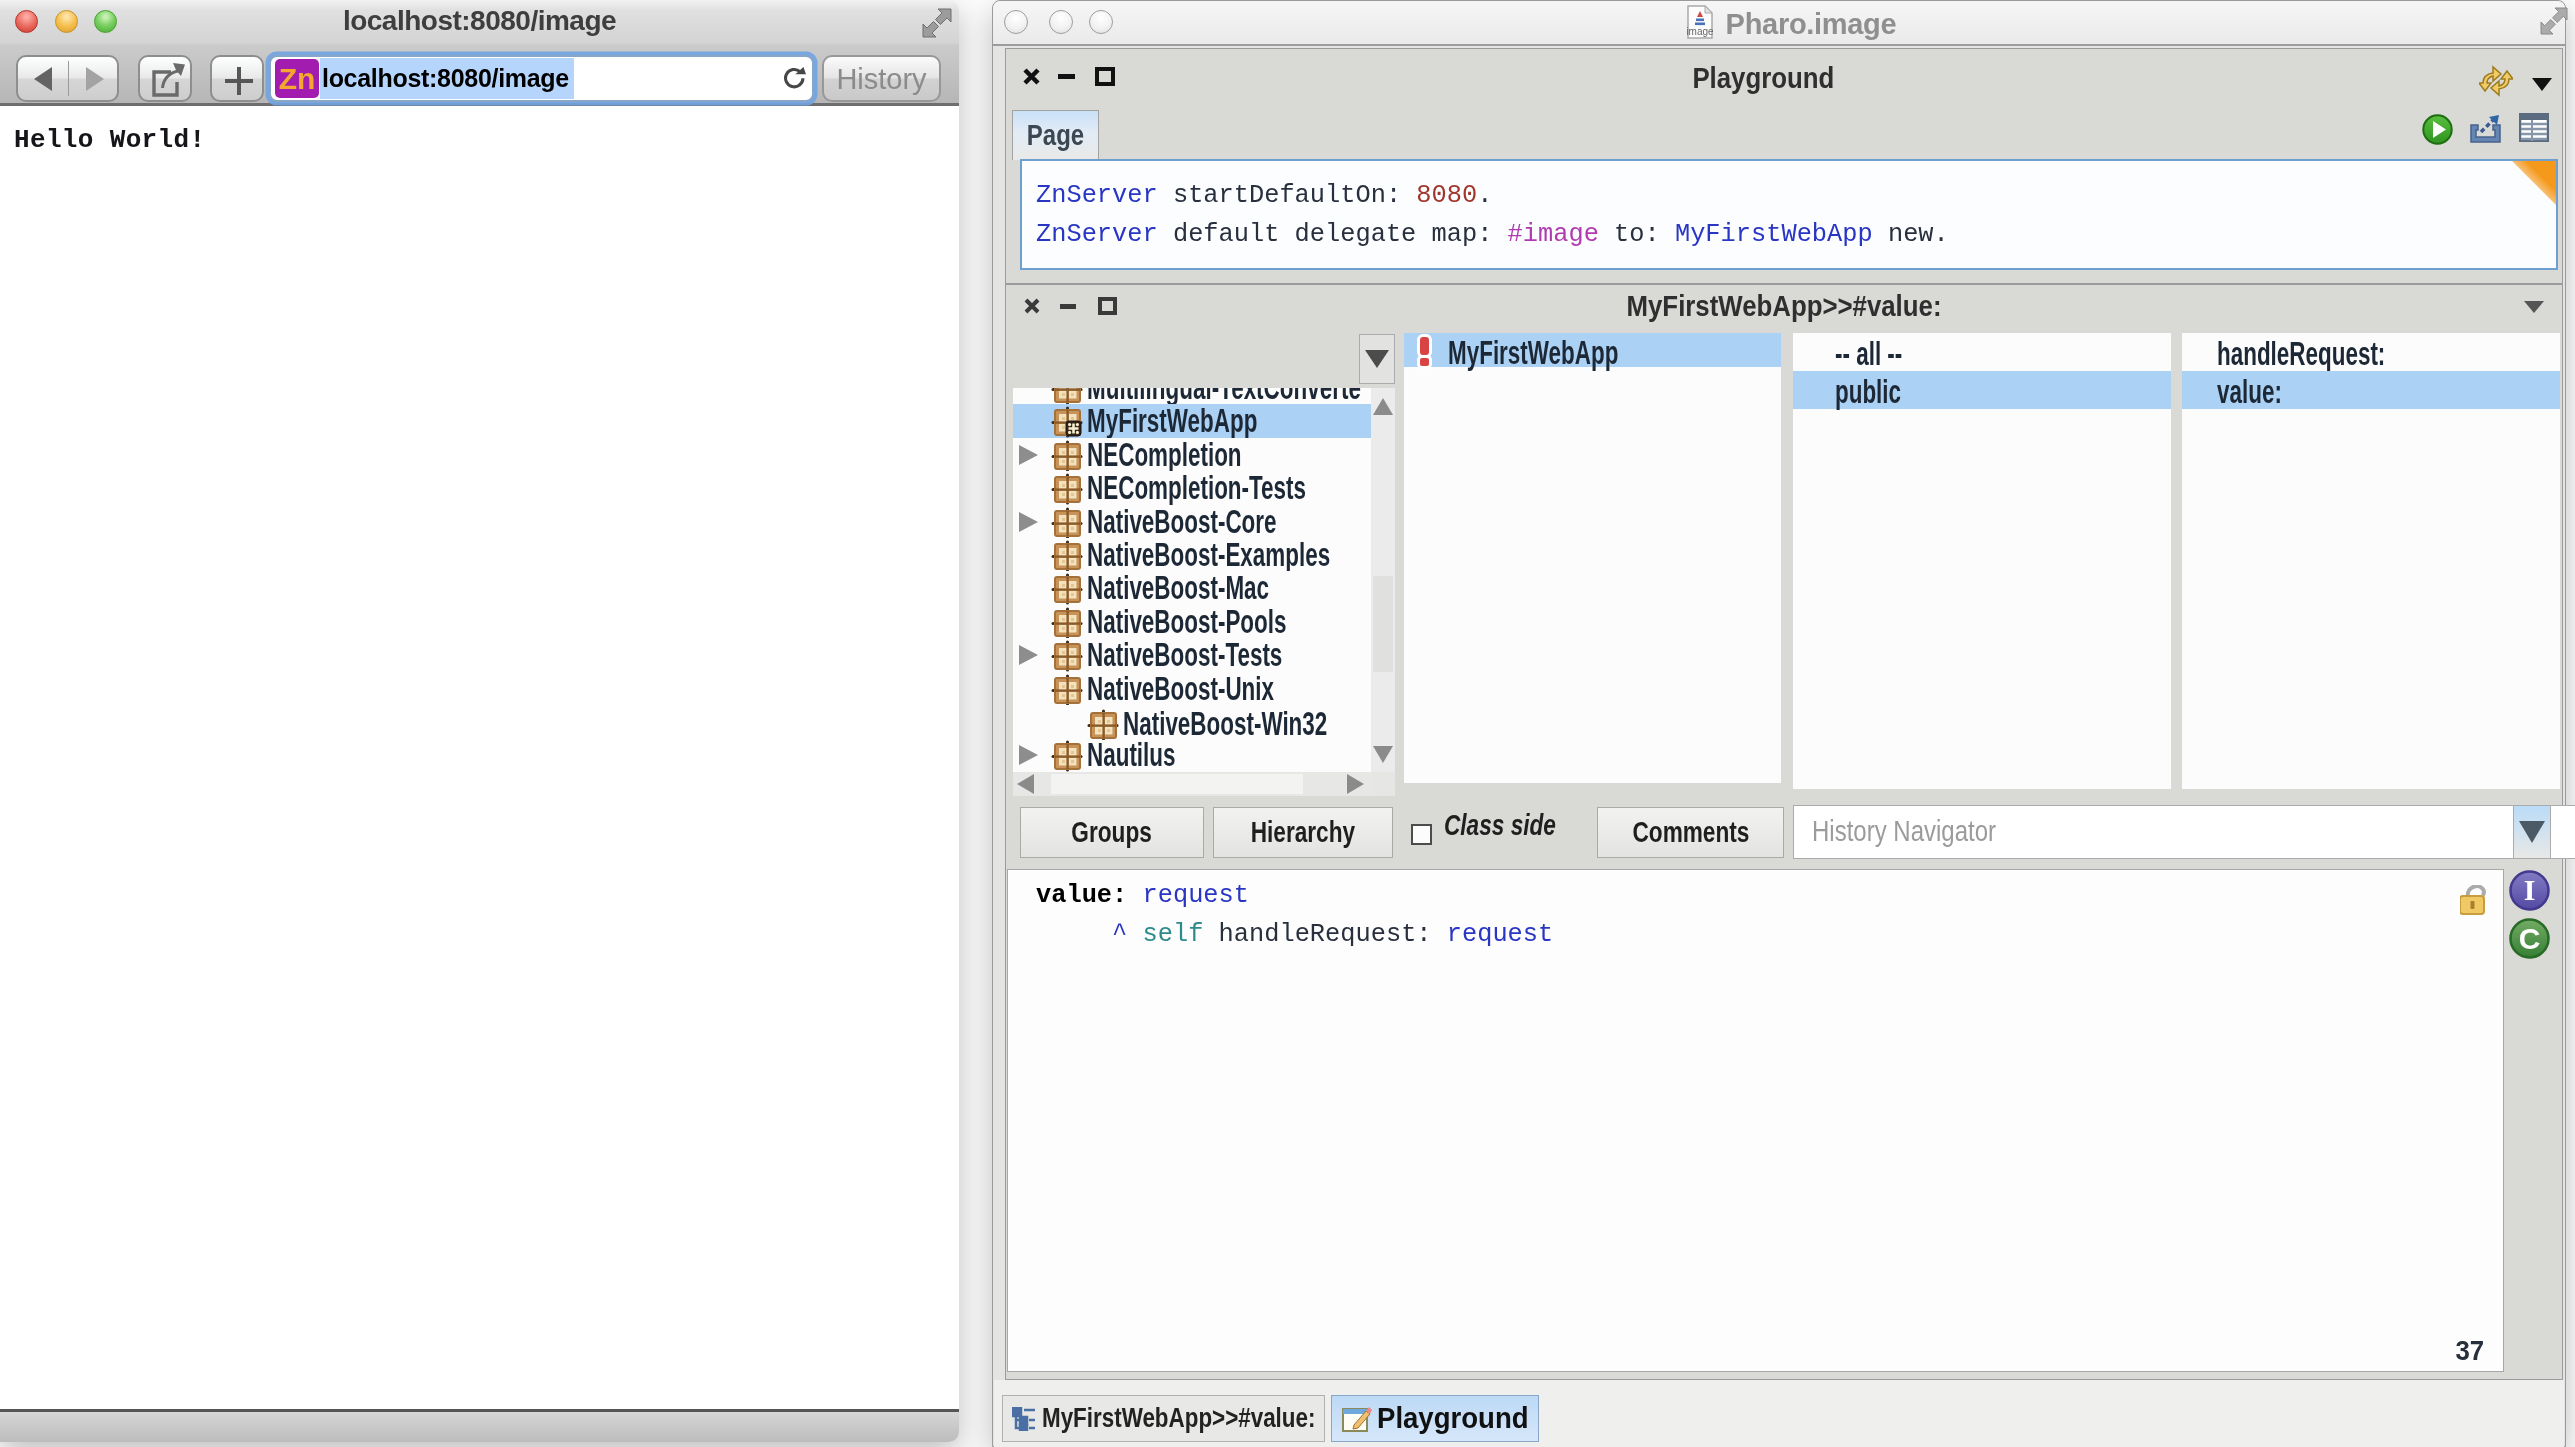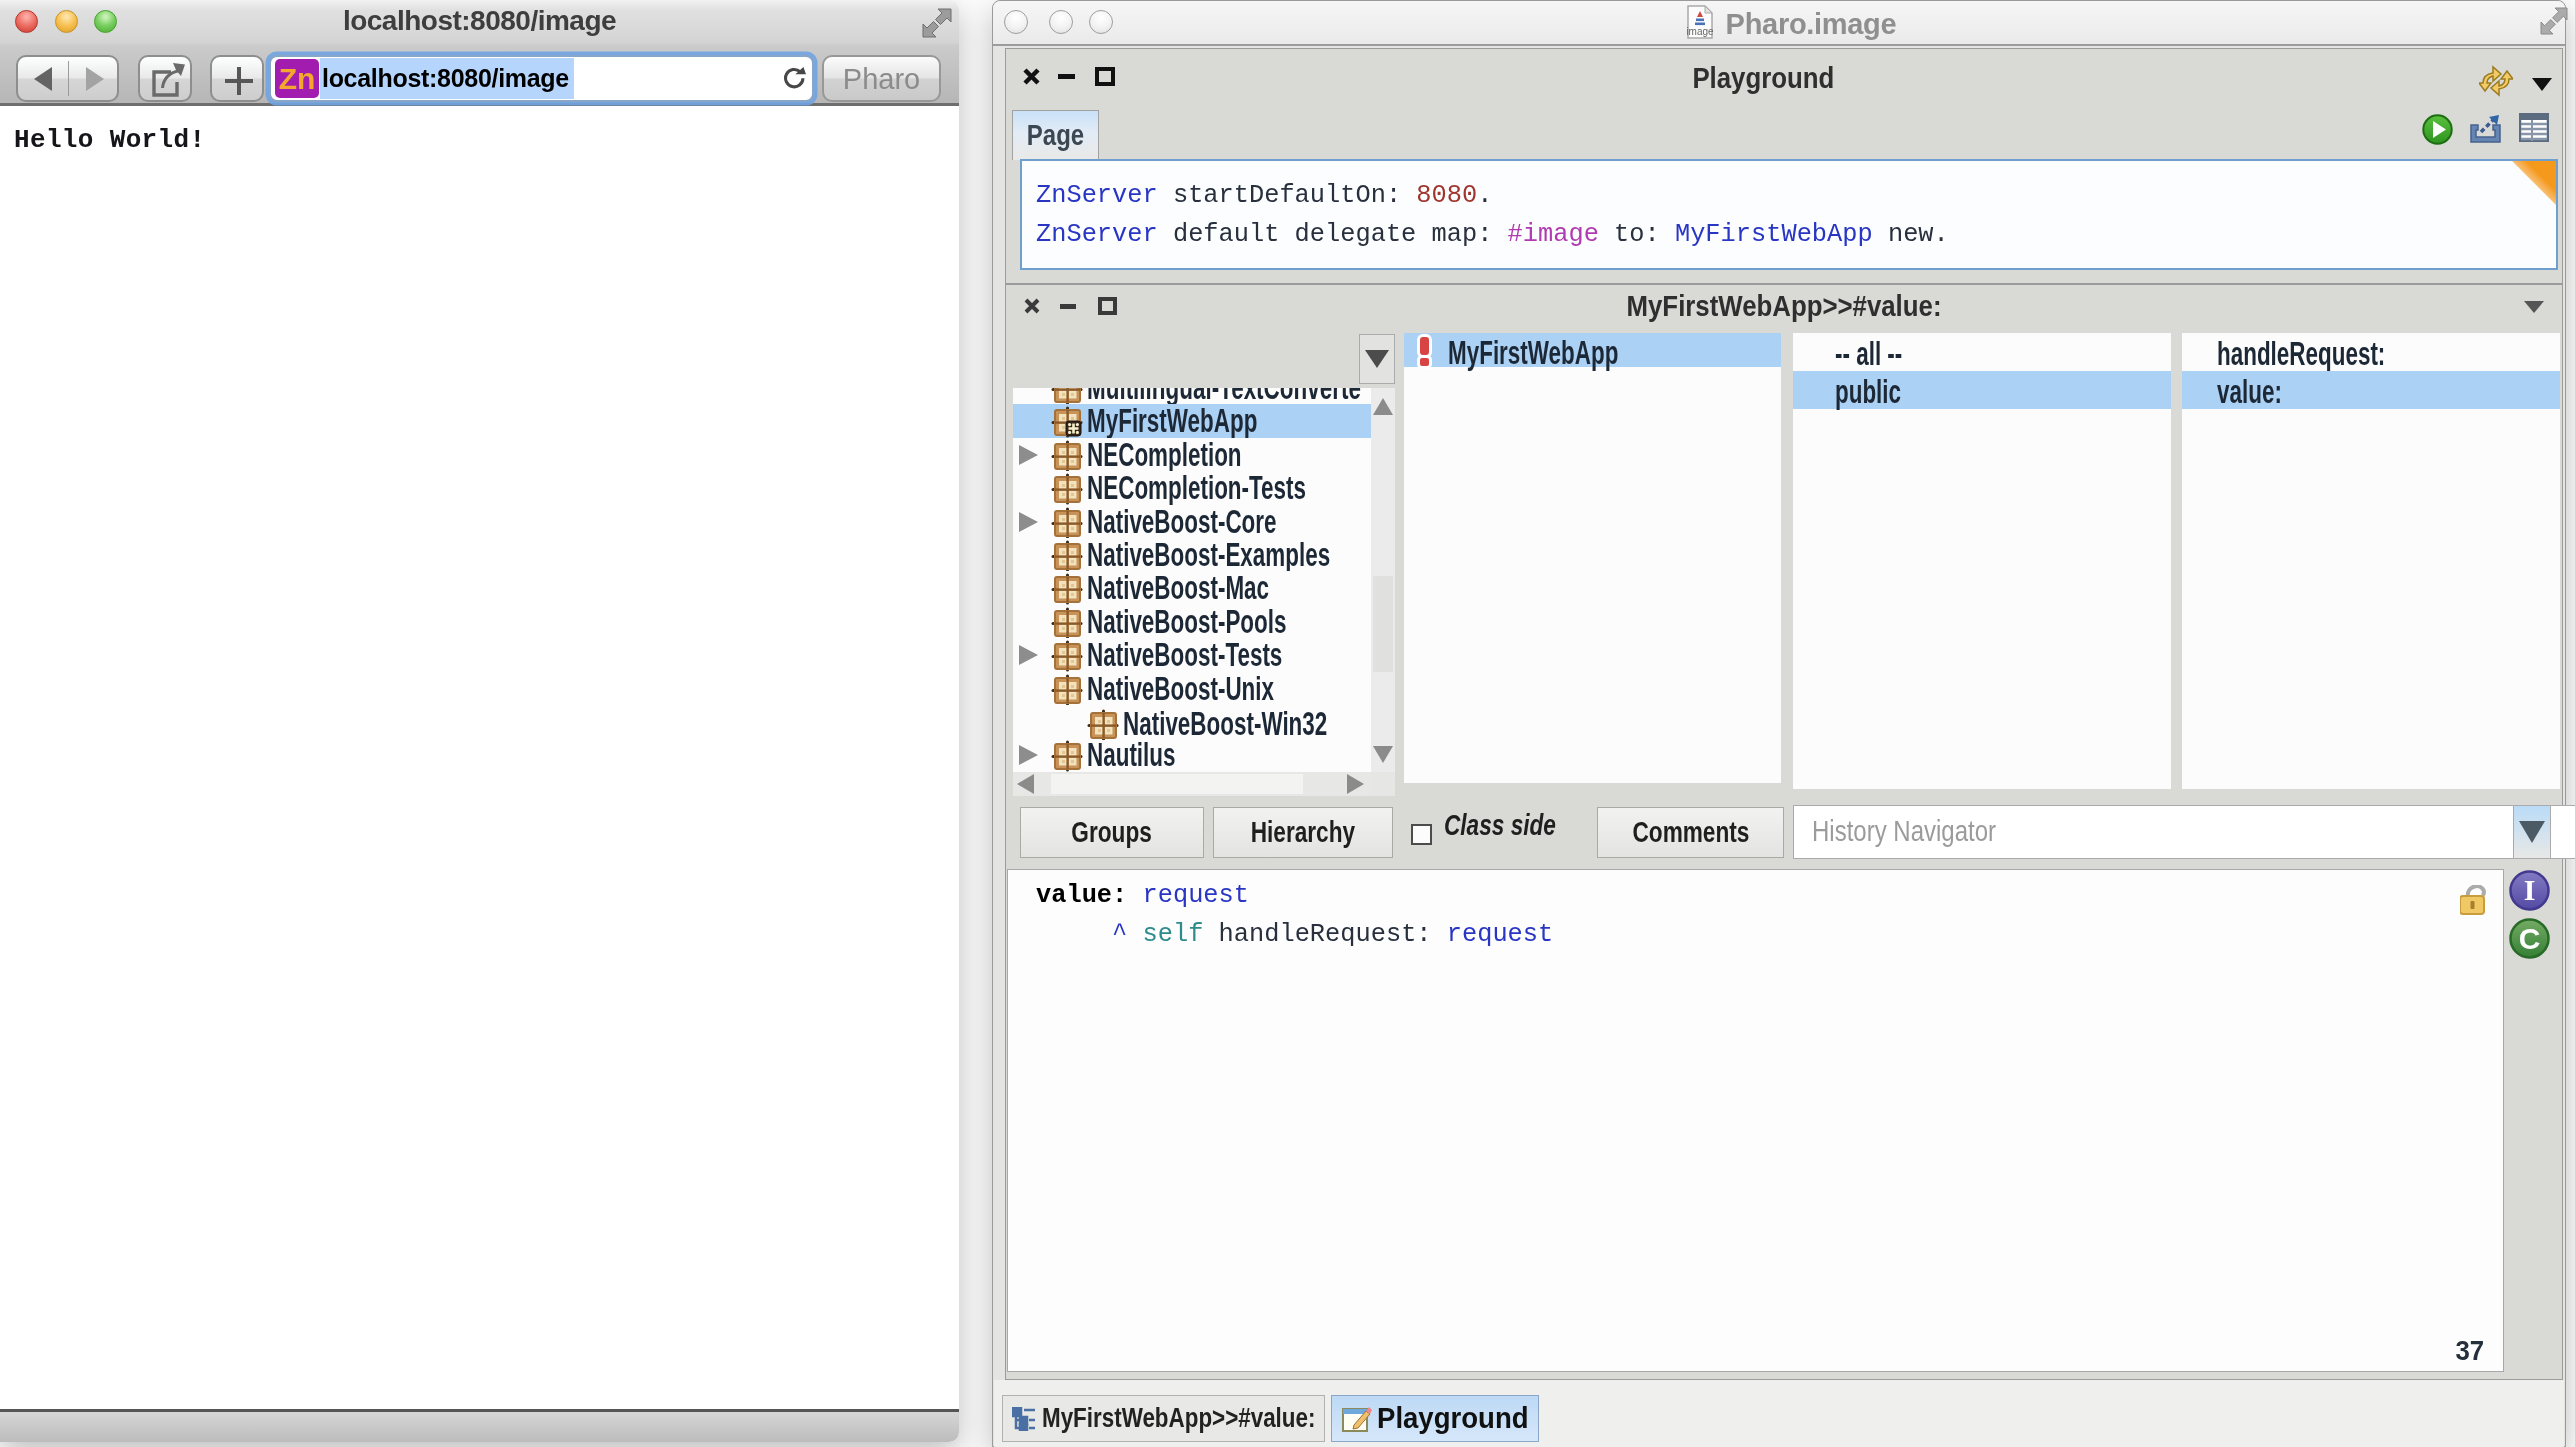--- a/index.html
+++ b/index.html
@@ -107,21 +107,21 @@
         </svg>
     </div>
     <div id="addr">
       <div id="zn">Zn</div>
       <div id="urlsel">localhost:8080/image</div>
       <svg class="abs" style="left:512px;top:10px" width="23" height="23" viewBox="0 0 27 27">
         <path d="M20 5.5 A 10.2 10.2 0 1 0 23.4 13.2" fill="none" stroke="#474747" stroke-width="3.6"></path>
         <path d="M14.5 8.5 L27 8.5 L24 0 Z" fill="#474747"></path>
       </svg>
     </div>
-    <div id="reader">Pharo</div>
+    <div id="reader">History</div>
   </div>
   <div id="hello">Hello World!</div>
   <div id="sf-status"></div>
 </div>
 
 <div id="pharo">
   <div id="ph-titlebar">
     <div class="glight" style="left:11px"></div>
     <div class="glight" style="left:56px"></div>
     <div class="glight" style="left:96px"></div>

